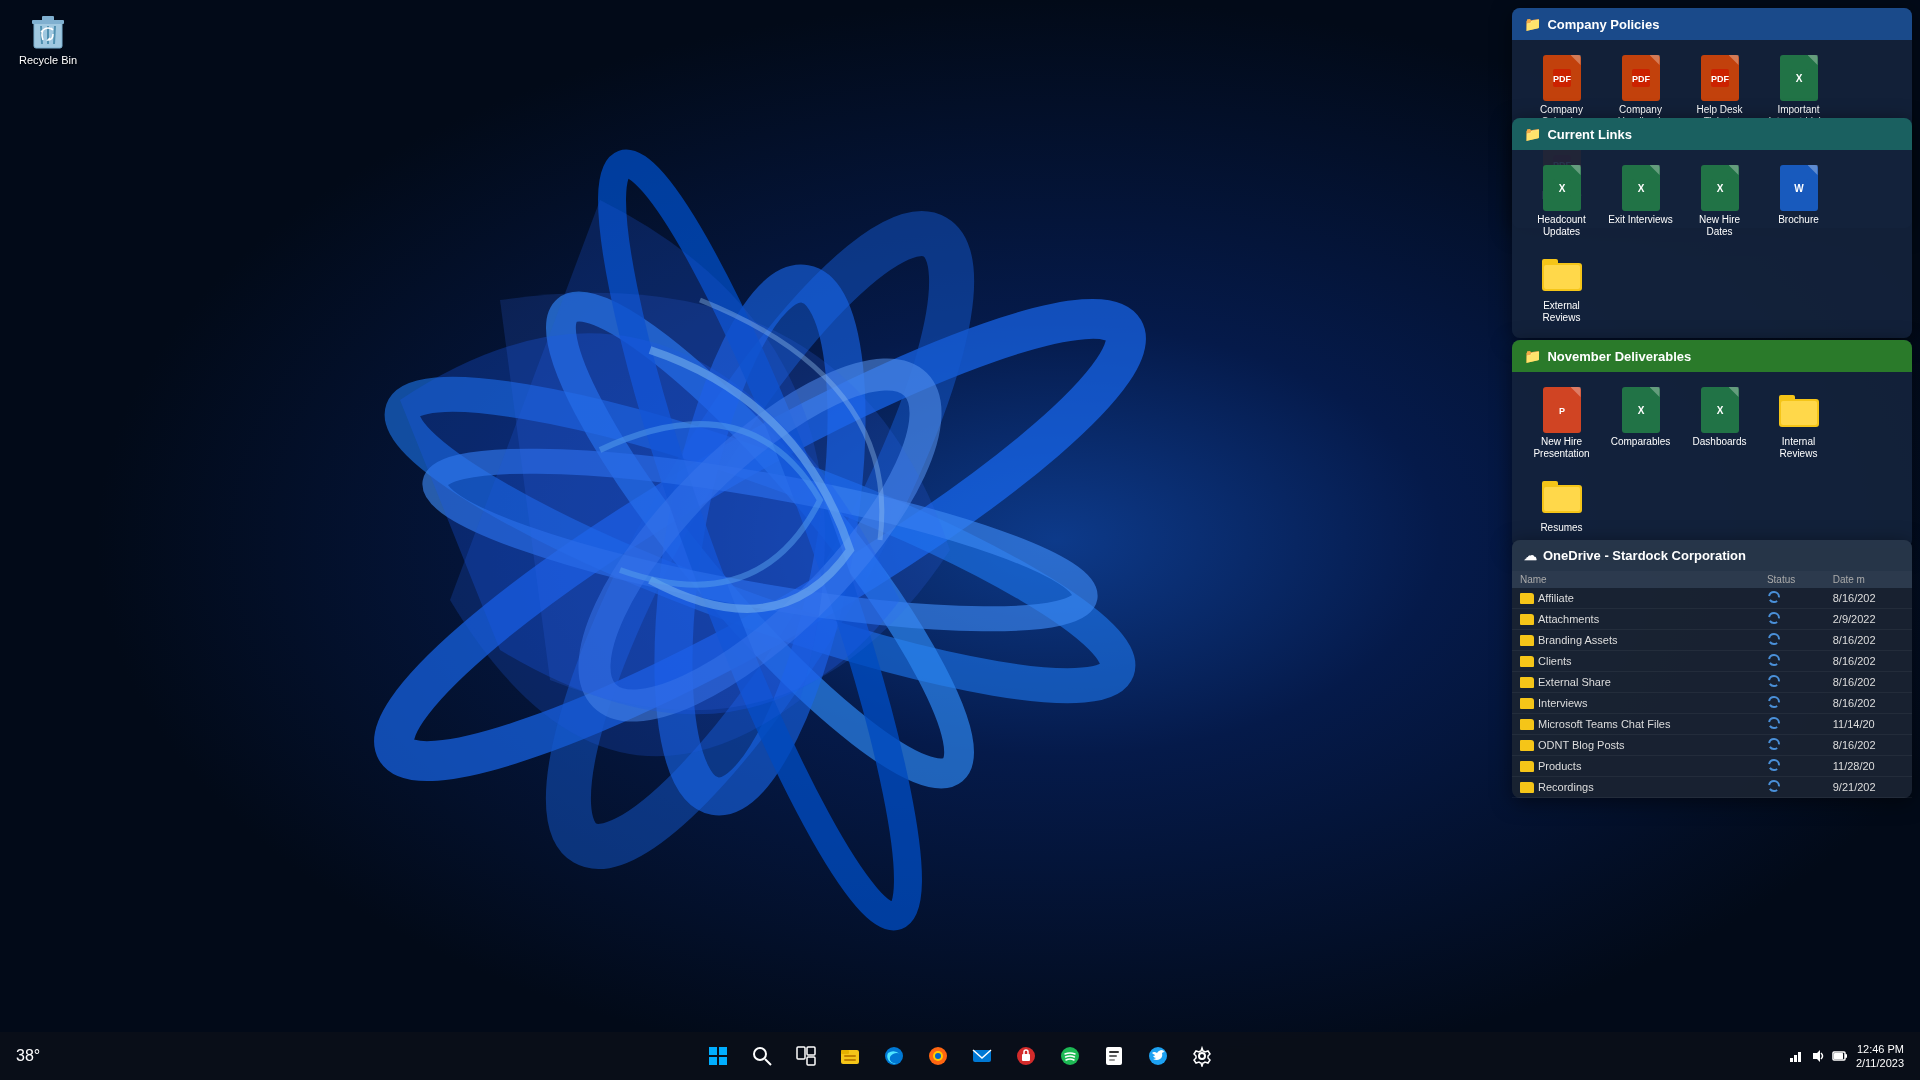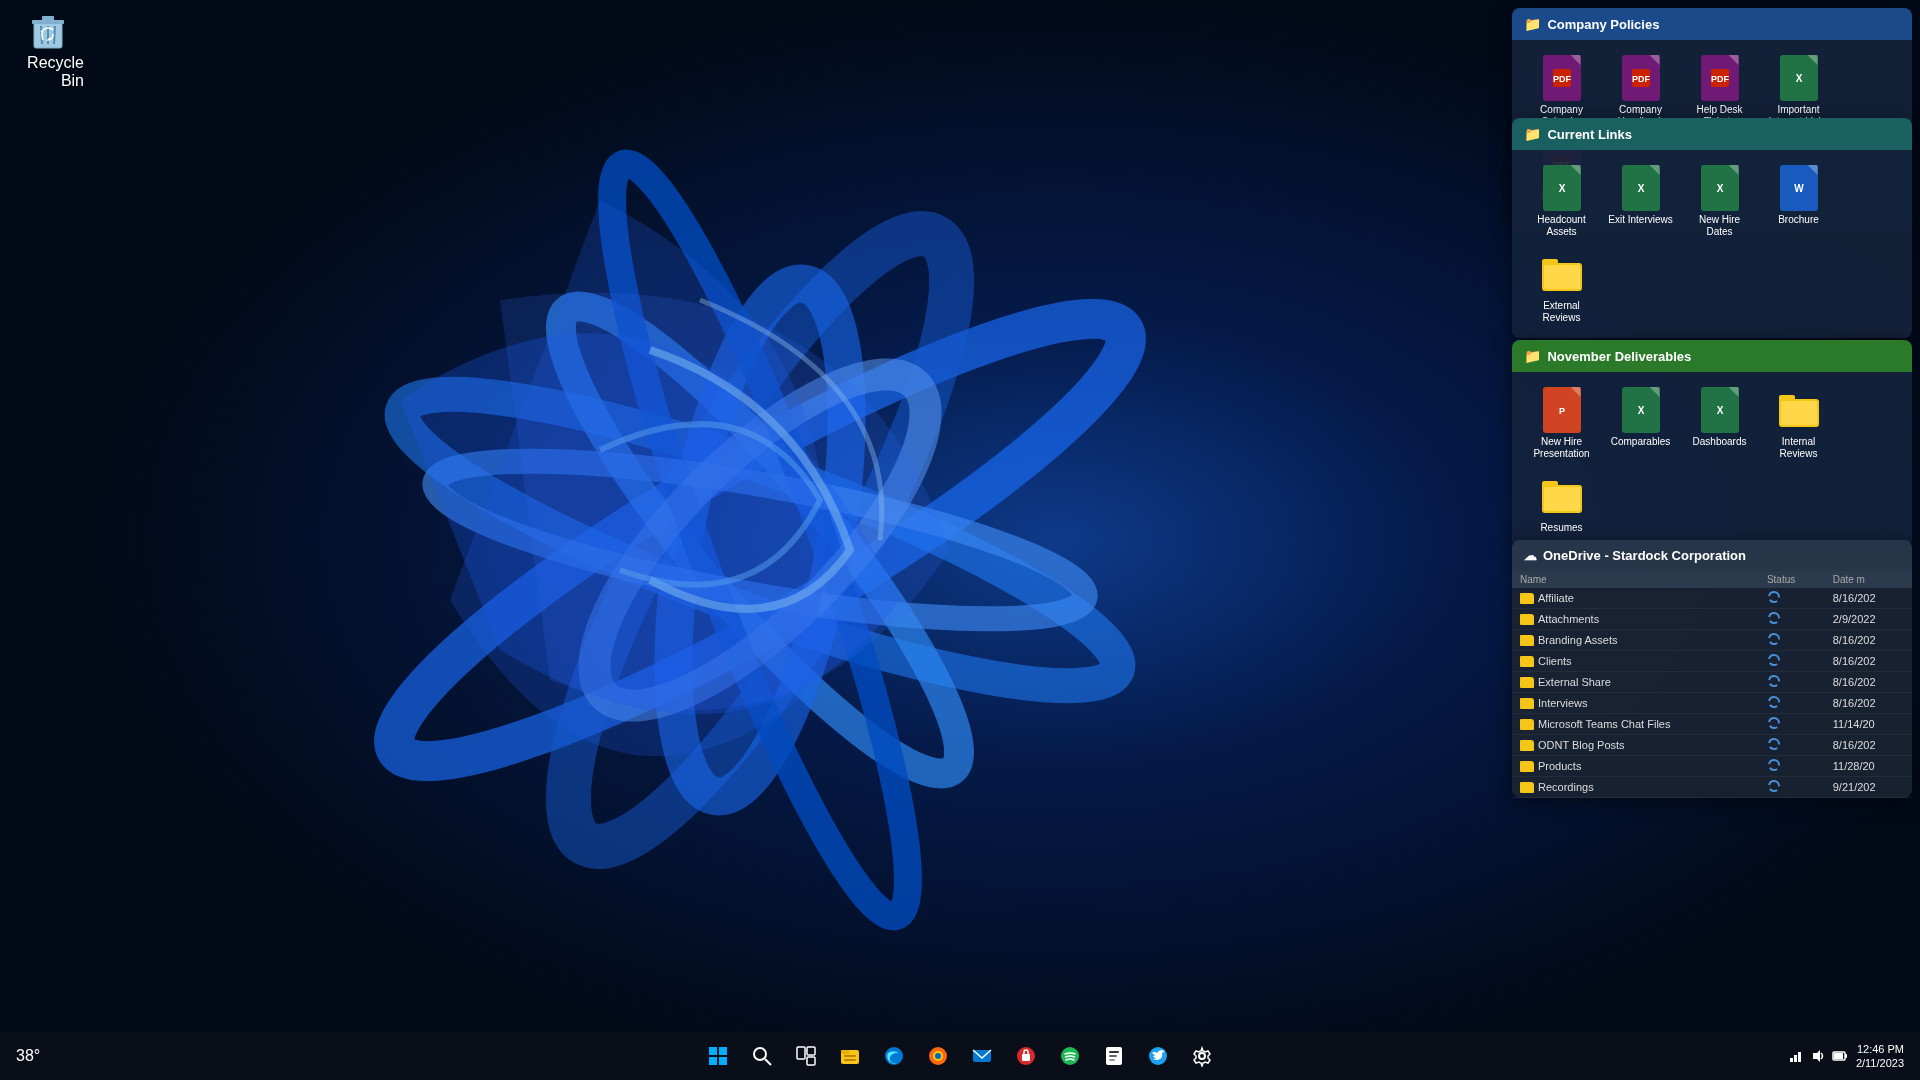--- a/index.html
+++ b/index.html
@@ -40,22 +40,22 @@
     .desktop-icon .icon-img {
       width: 40px;
       height: 40px;
       display: flex;
       align-items: center;
       justify-content: center;
       font-size: 32px;
     }
     .desktop-icon .icon-label {
       color: white;
-      font-size: 16px;
-      text-align: right;
+      font-size: 11px;
+      text-align: left;
       margin-top: 2px;
       text-shadow: 1px 1px 2px rgba(0,0,0,0.8);
     }
 
     
     .widget-panel {
       position: absolute;
       background: rgba(20, 35, 60, 0.92);
       border-radius: 8px;
       color: white;
@@ -123,21 +123,21 @@
     .file-base::before {
       content: '';
       position: absolute;
       top: 0; right: 0;
       width: 10px;
       height: 10px;
       background: rgba(255,255,255,0.3);
       clip-path: polygon(0 0, 100% 100%, 100% 0);
     }
 
-    .pdf-red { background: #701a75; }
+    .pdf-red { background: #c2410c; }
     .excel-green { background: #217346; }
     .word-blue { background: #185abd; }
 
     
     #panel-policies {
       top: 8px;
       right: 8px;
       width: 400px;
     }
 
@@ -394,21 +394,21 @@
 
       <div class="file-icon-item">
         <div class="icon-graphic">
           <div class="file-base excel-green">
             <svg width="22" height="22" viewBox="0 0 22 22">
               <rect x="2" y="2" width="18" height="18" rx="2" fill="#217346"></rect>
               <text x="11" y="15" text-anchor="middle" fill="white" font-size="10" font-weight="bold">X</text>
             </svg>
           </div>
         </div>
-        <div class="icon-label">Headcount Assets</div>
+        <div class="icon-label">Headcount Updates</div>
       </div>
 
       <div class="file-icon-item">
         <div class="icon-graphic">
           <div class="file-base excel-green">
             <svg width="22" height="22" viewBox="0 0 22 22">
               <rect x="2" y="2" width="18" height="18" rx="2" fill="#217346"></rect>
               <text x="11" y="15" text-anchor="middle" fill="white" font-size="10" font-weight="bold">X</text>
             </svg>
           </div>

